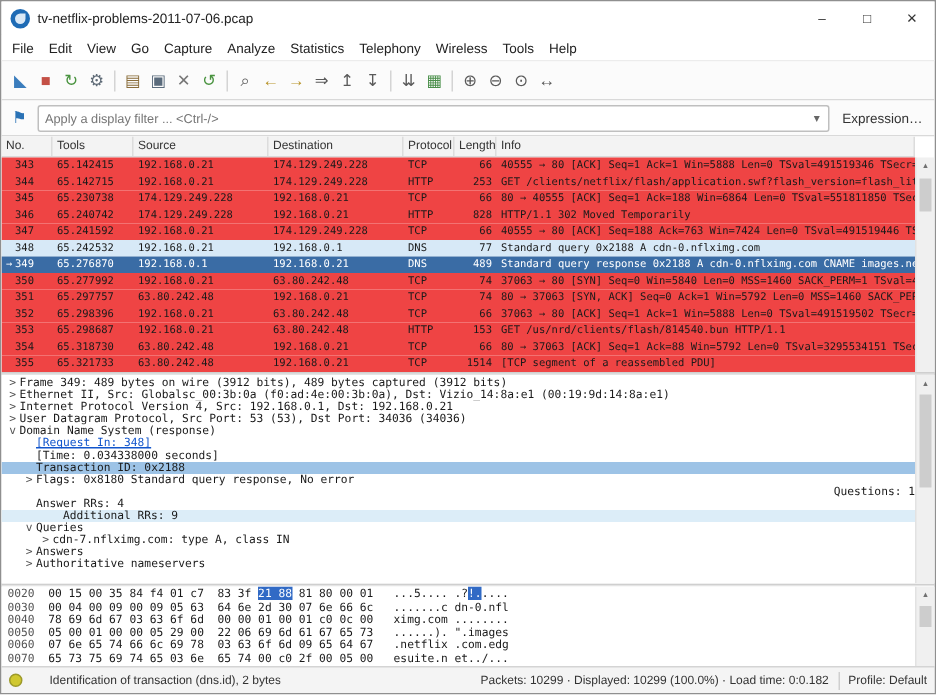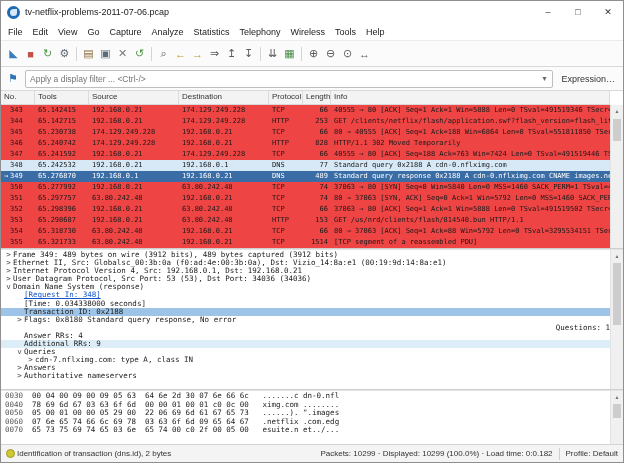--- a/index.html
+++ b/index.html
@@ -49,21 +49,21 @@
 .d-line{height:8.1px;line-height:8.1px;font-family:"DejaVu Sans Mono",monospace;font-size:7.5px;white-space:nowrap;overflow:hidden;display:flex}
 .d-exp{width:9px;flex:0 0 9px;color:#555;text-align:center}
 .d-sel{background:#9dc3e6}
 .d-rel{background:#dcedf8}
 .d-link .d-text{color:#1155cc;text-decoration:underline}
 .hex{flex:0 0 53px;position:relative;background:#fff;overflow:hidden}
 .hex-lines{margin-right:13px;padding-top:1px}
 .hx-line{height:8.5px;line-height:8.5px;font-family:"DejaVu Sans Mono",monospace;font-size:7.5px;white-space:pre}
 .hx-off{color:#555;padding-left:4px}
 .hx-sel{background:#316ac5;color:#fff}
-.statusbar{flex:0 0 18px;display:flex;align-items:center;background:#f4f4f4;border-top:1px solid #d4d4d4;font-size:8px;color:#333;padding:0 5px;gap:2px}
+.statusbar{flex:0 0 18px;display:flex;align-items:center;background:#f4f4f4;border-top:1px solid #d4d4d4;font-size:8px;color:#333;padding:0 5px;gap:18px}
 .expert-dot{width:9px;height:9px;border-radius:50%;background:#d0c830;border:1px solid #9d9a2a;flex:0 0 9px}
 .sb-left{white-space:nowrap;overflow:hidden}
 .sb-right{margin-left:auto;display:flex;align-items:center;gap:6px;white-space:nowrap}
 .sb-sep{width:1px;height:12px;background:#cfcfcf}
 </style>
 </head>
 <body>
 
 <div class="window">
 
@@ -342,21 +342,21 @@
           <span class="d-text">Flags: 0x8180 Standard query response, No error</span>
         </div>
         <div class="d-line" style="padding-left: 14px; justify-content: flex-end;">
           <span class="d-exp"></span>
           <span class="d-text">Questions: 1</span>
         </div>
         <div class="d-line" style="padding-left: 14px;">
           <span class="d-exp"></span>
           <span class="d-text">Answer RRs: 4</span>
         </div>
-        <div class="d-line d-rel" style="padding-left: 14px;">
+        <div class="d-line d-rel" style="padding-left: 32px;">
           <span class="d-exp"></span>
           <span class="d-text">Additional RRs: 9</span>
         </div>
         <div class="d-line" style="padding-left: 14px;">
           <span class="d-exp">v</span>
           <span class="d-text">Queries</span>
         </div>
         <div class="d-line" style="padding-left: 25px;">
           <span class="d-exp">&gt;</span>
           <span class="d-text">cdn-7.nflximg.com: type A, class IN</span>
@@ -373,20 +373,21 @@
     <div class="vsb vsb-full">
       <div class="vsb-btn">▲</div>
       <div class="vsb-thumb thumb-details"></div>
     </div>
   </div>
 
   <div class="splitter"></div>
 
   <div class="hex">
     <div class="hex-lines">
+        <div class="hx-line"><span class="hx-off">0020</span><span class="hx-bytes">  00 15 00 35 84 f4 01 c7  83 3f <span class="hx-sel">21 88</span> 81 80 00 01</span><span class="hx-ascii">   ...5.... .?<span class="hx-sel">!.</span>....</span></div>
         <div class="hx-line"><span class="hx-off">0030</span><span class="hx-bytes">  00 04 00 09 00 09 05 63  64 6e 2d 30 07 6e 66 6c</span><span class="hx-ascii">   .......c dn-0.nfl</span></div>
         <div class="hx-line"><span class="hx-off">0040</span><span class="hx-bytes">  78 69 6d 67 03 63 6f 6d  00 00 01 00 01 c0 0c 00</span><span class="hx-ascii">   ximg.com ........</span></div>
         <div class="hx-line"><span class="hx-off">0050</span><span class="hx-bytes">  05 00 01 00 00 05 29 00  22 06 69 6d 61 67 65 73</span><span class="hx-ascii">   ......). ".images</span></div>
         <div class="hx-line"><span class="hx-off">0060</span><span class="hx-bytes">  07 6e 65 74 66 6c 69 78  03 63 6f 6d 09 65 64 67</span><span class="hx-ascii">   .netflix .com.edg</span></div>
         <div class="hx-line"><span class="hx-off">0070</span><span class="hx-bytes">  65 73 75 69 74 65 03 6e  65 74 00 c0 2f 00 05 00</span><span class="hx-ascii">   esuite.n et../...</span></div>
       </div>
     <div class="vsb vsb-full">
       <div class="vsb-btn">▲</div>
       <div class="vsb-thumb thumb-hex"></div>
     </div>

